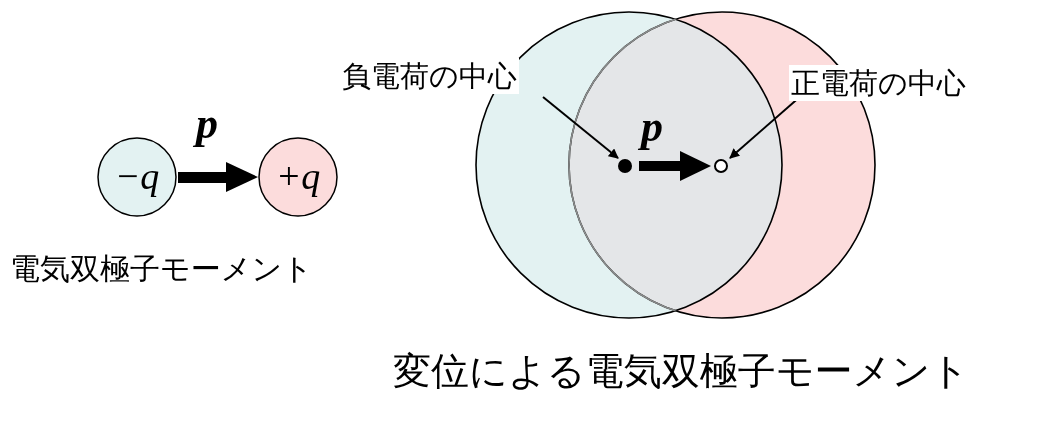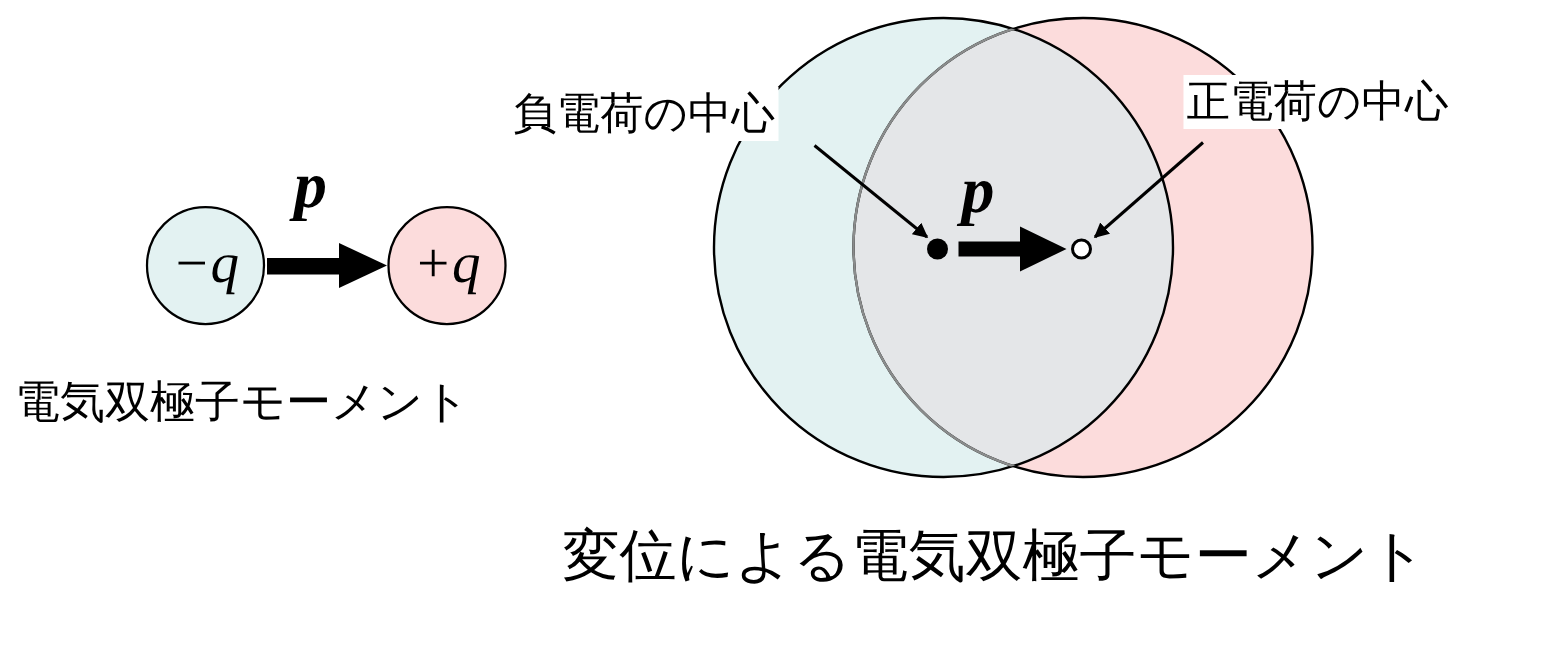--- a/index.html
+++ b/index.html
@@ -53,15 +53,15 @@
     <line x1="802" y1="95" x2="730" y2="158" stroke="#000" stroke-width="2" marker-end="url(#arrSmall)"></line>
   </g>
 </svg>
 
 <div class="lbl math" style="left:98px;top:154px;font-size:38px;font-style:italic;line-height:44px;width:78px;text-align:center;">−q</div>
 <div class="lbl math" style="left:259px;top:154px;font-size:38px;font-style:italic;line-height:44px;width:78px;text-align:center;">+q</div>
 <div class="lbl math" style="left:196px;top:102px;font-size:44px;font-weight:bold;font-style:italic;line-height:44px;">p</div>
 <div class="lbl" style="left:10px;top:246px;font-size:30px;line-height:46px;">電気双極子モーメント</div>
 
 <div class="lbl" style="left:340px;top:58px;font-size:29px;line-height:36px;background:#fff;padding:0 2px;">負電荷の中心</div>
-<div class="lbl" style="left:789px;top:50px;font-size:29px;line-height:36px;background:#fff;padding:0 2px;">正電荷の中心</div>
+<div class="lbl" style="left:789px;top:65px;font-size:29px;line-height:36px;background:#fff;padding:0 2px;">正電荷の中心</div>
 <div class="lbl math" style="left:641px;top:105px;font-size:44px;font-weight:bold;font-style:italic;line-height:44px;">p</div>
-<div class="lbl" style="left:375px;top:346px;font-size:38px;line-height:50px;">変位による電気双極子モーメント</div>
+<div class="lbl" style="left:393px;top:346px;font-size:38px;line-height:50px;">変位による電気双極子モーメント</div>
 
 </body></html>

